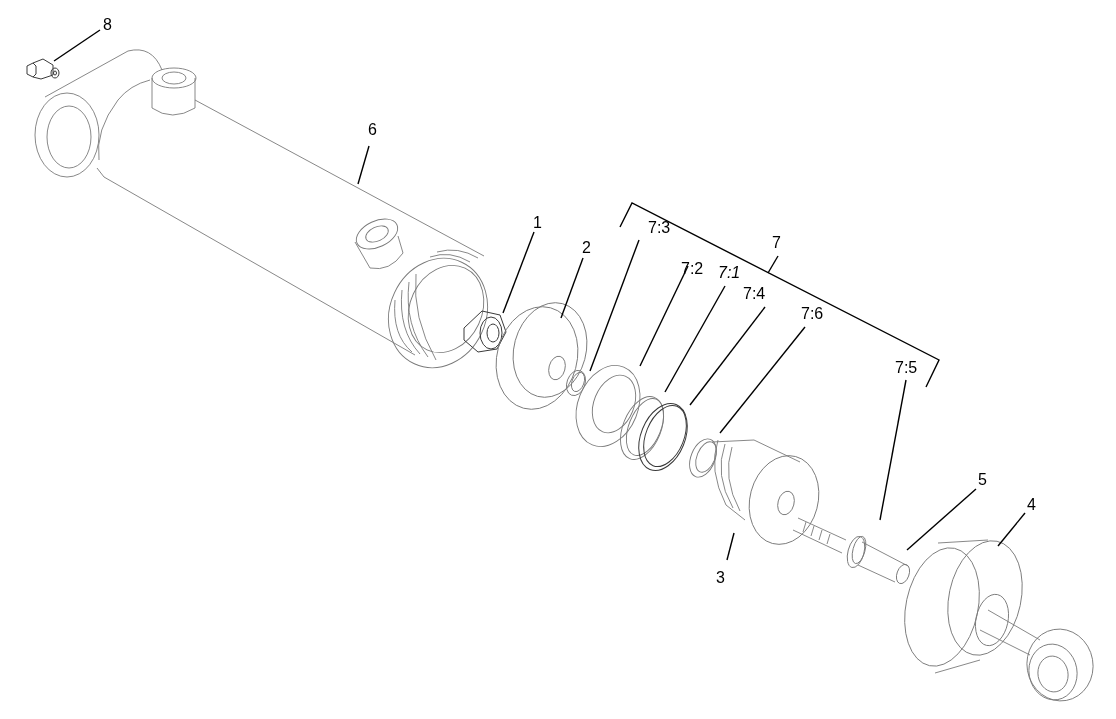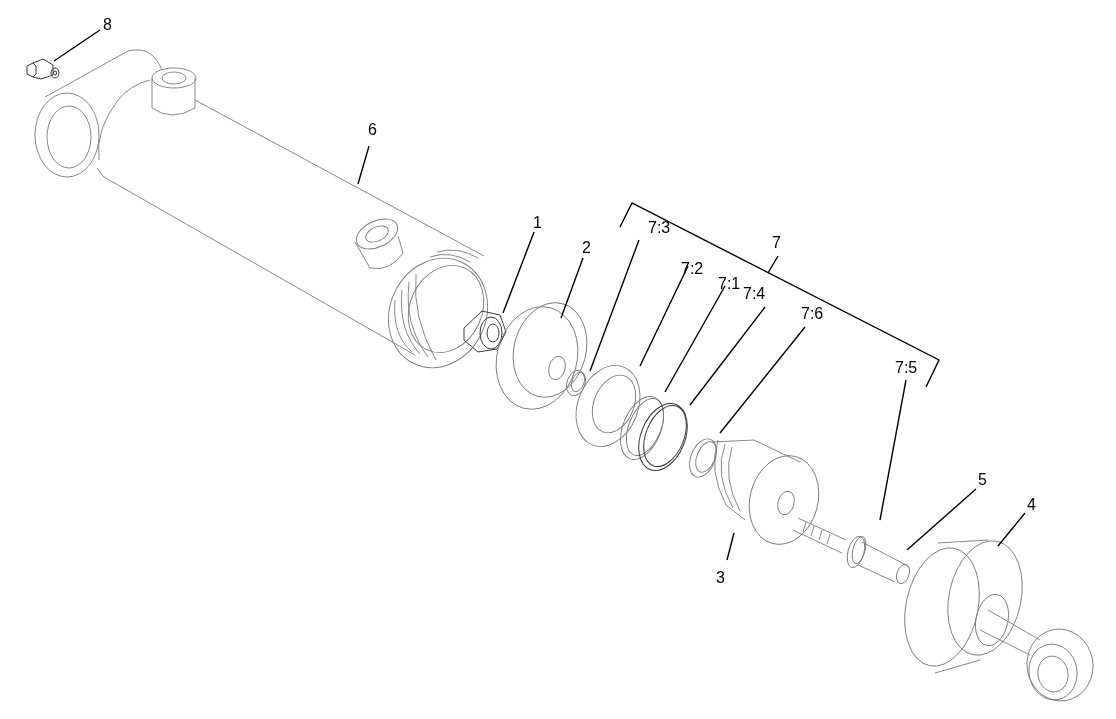--- a/index.html
+++ b/index.html
@@ -134,20 +134,20 @@
     <line class="ld" x1="1025" y1="513" x2="998" y2="546"></line>
   </g>
 </svg>
 
 <div class="lbl" style="left:103px;top:17px;">8</div>
 <div class="lbl" style="left:368px;top:122px;">6</div>
 <div class="lbl" style="left:533px;top:215px;">1</div>
 <div class="lbl" style="left:582px;top:240px;">2</div>
 <div class="lbl" style="left:648px;top:220px;">7:3</div>
 <div class="lbl" style="left:681px;top:254px;margin-top:7px;">7:2</div>
-<div class="lbl" style="left:718px;top:276px;">7:1</div>
+<div class="lbl" style="left:718px;top:265px;font-style:italic;">7:1</div>
 <div class="lbl" style="left:772px;top:235px;">7</div>
 <div class="lbl" style="left:743px;top:286px;">7:4</div>
 <div class="lbl" style="left:801px;top:306px;">7:6</div>
 <div class="lbl" style="left:895px;top:360px;">7:5</div>
 <div class="lbl" style="left:716px;top:570px;">3</div>
 <div class="lbl" style="left:978px;top:472px;">5</div>
 <div class="lbl" style="left:1027px;top:497px;">4</div>
 
 </body></html>

